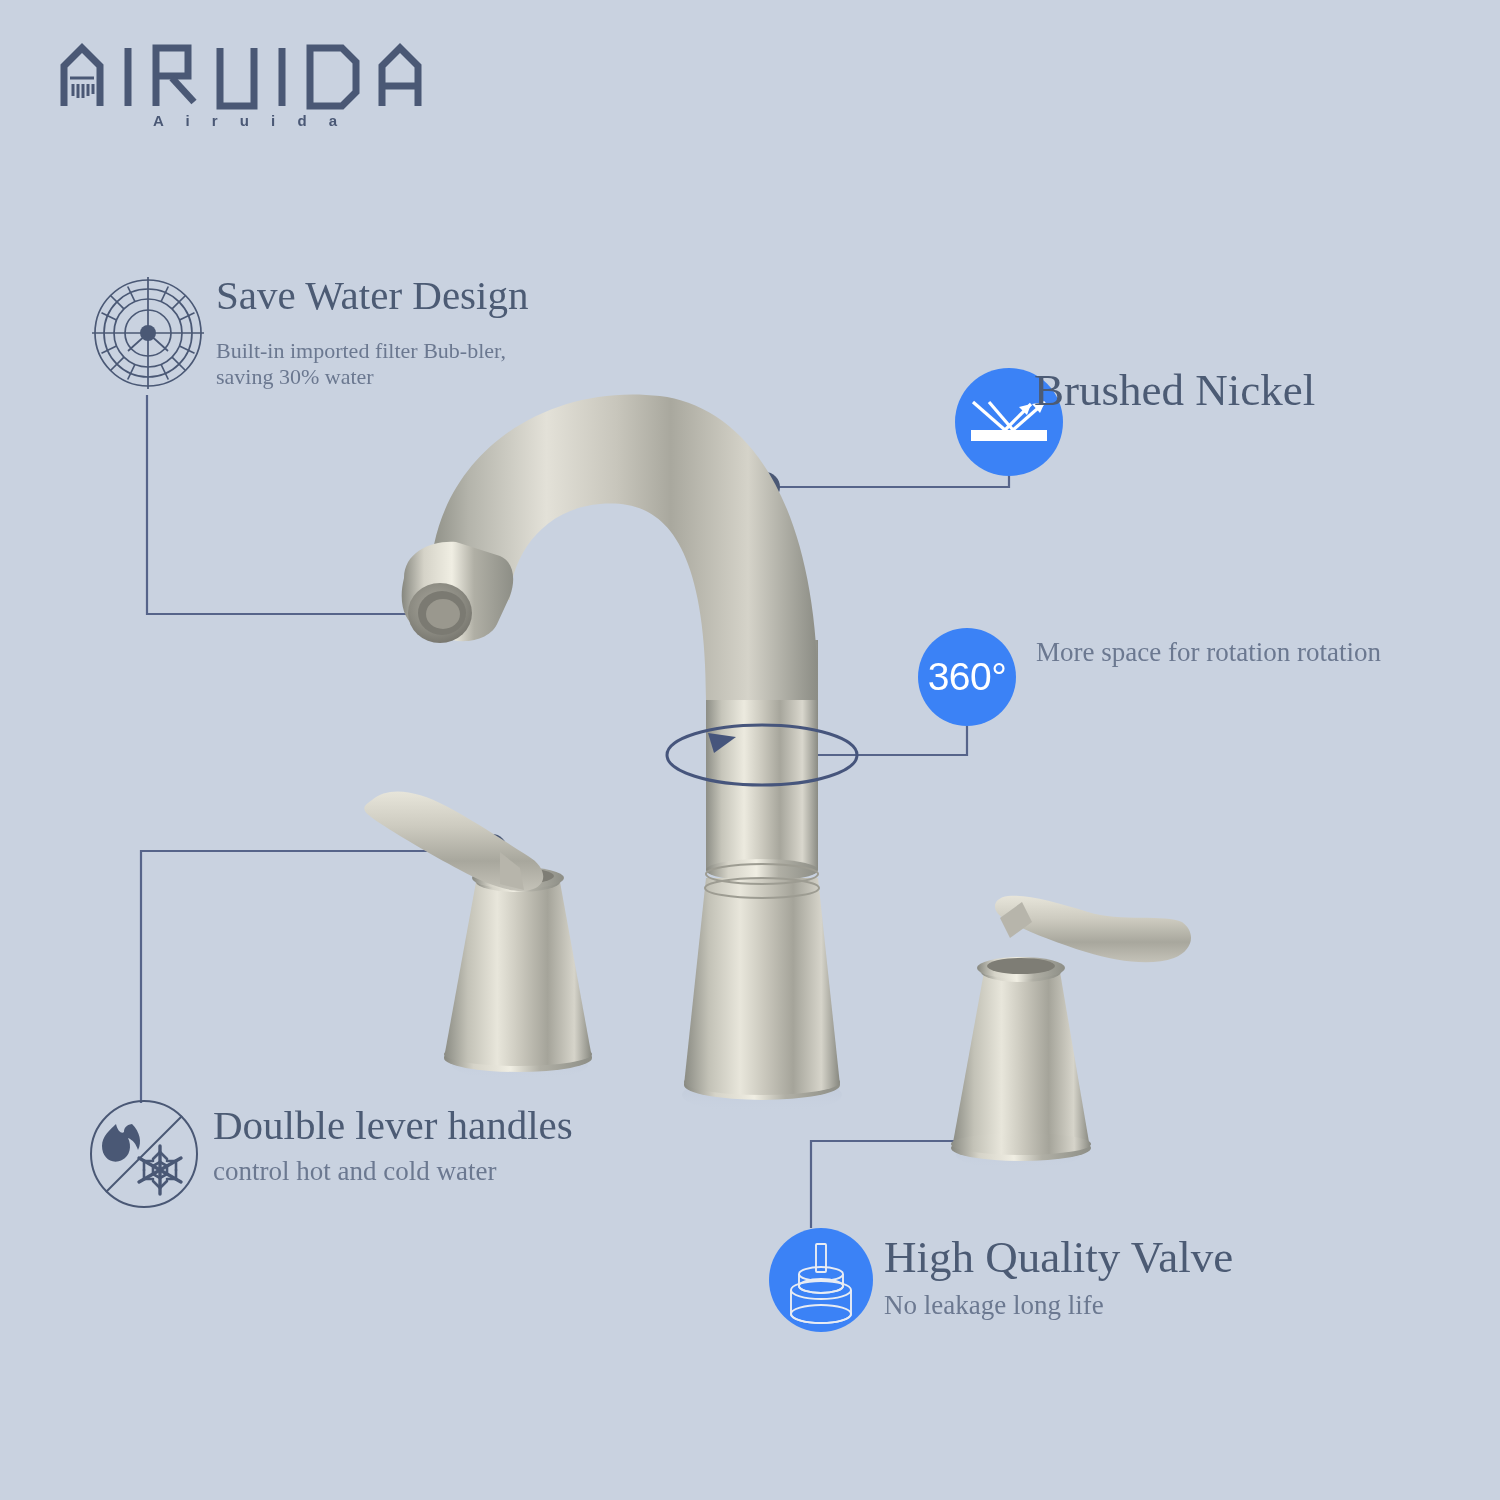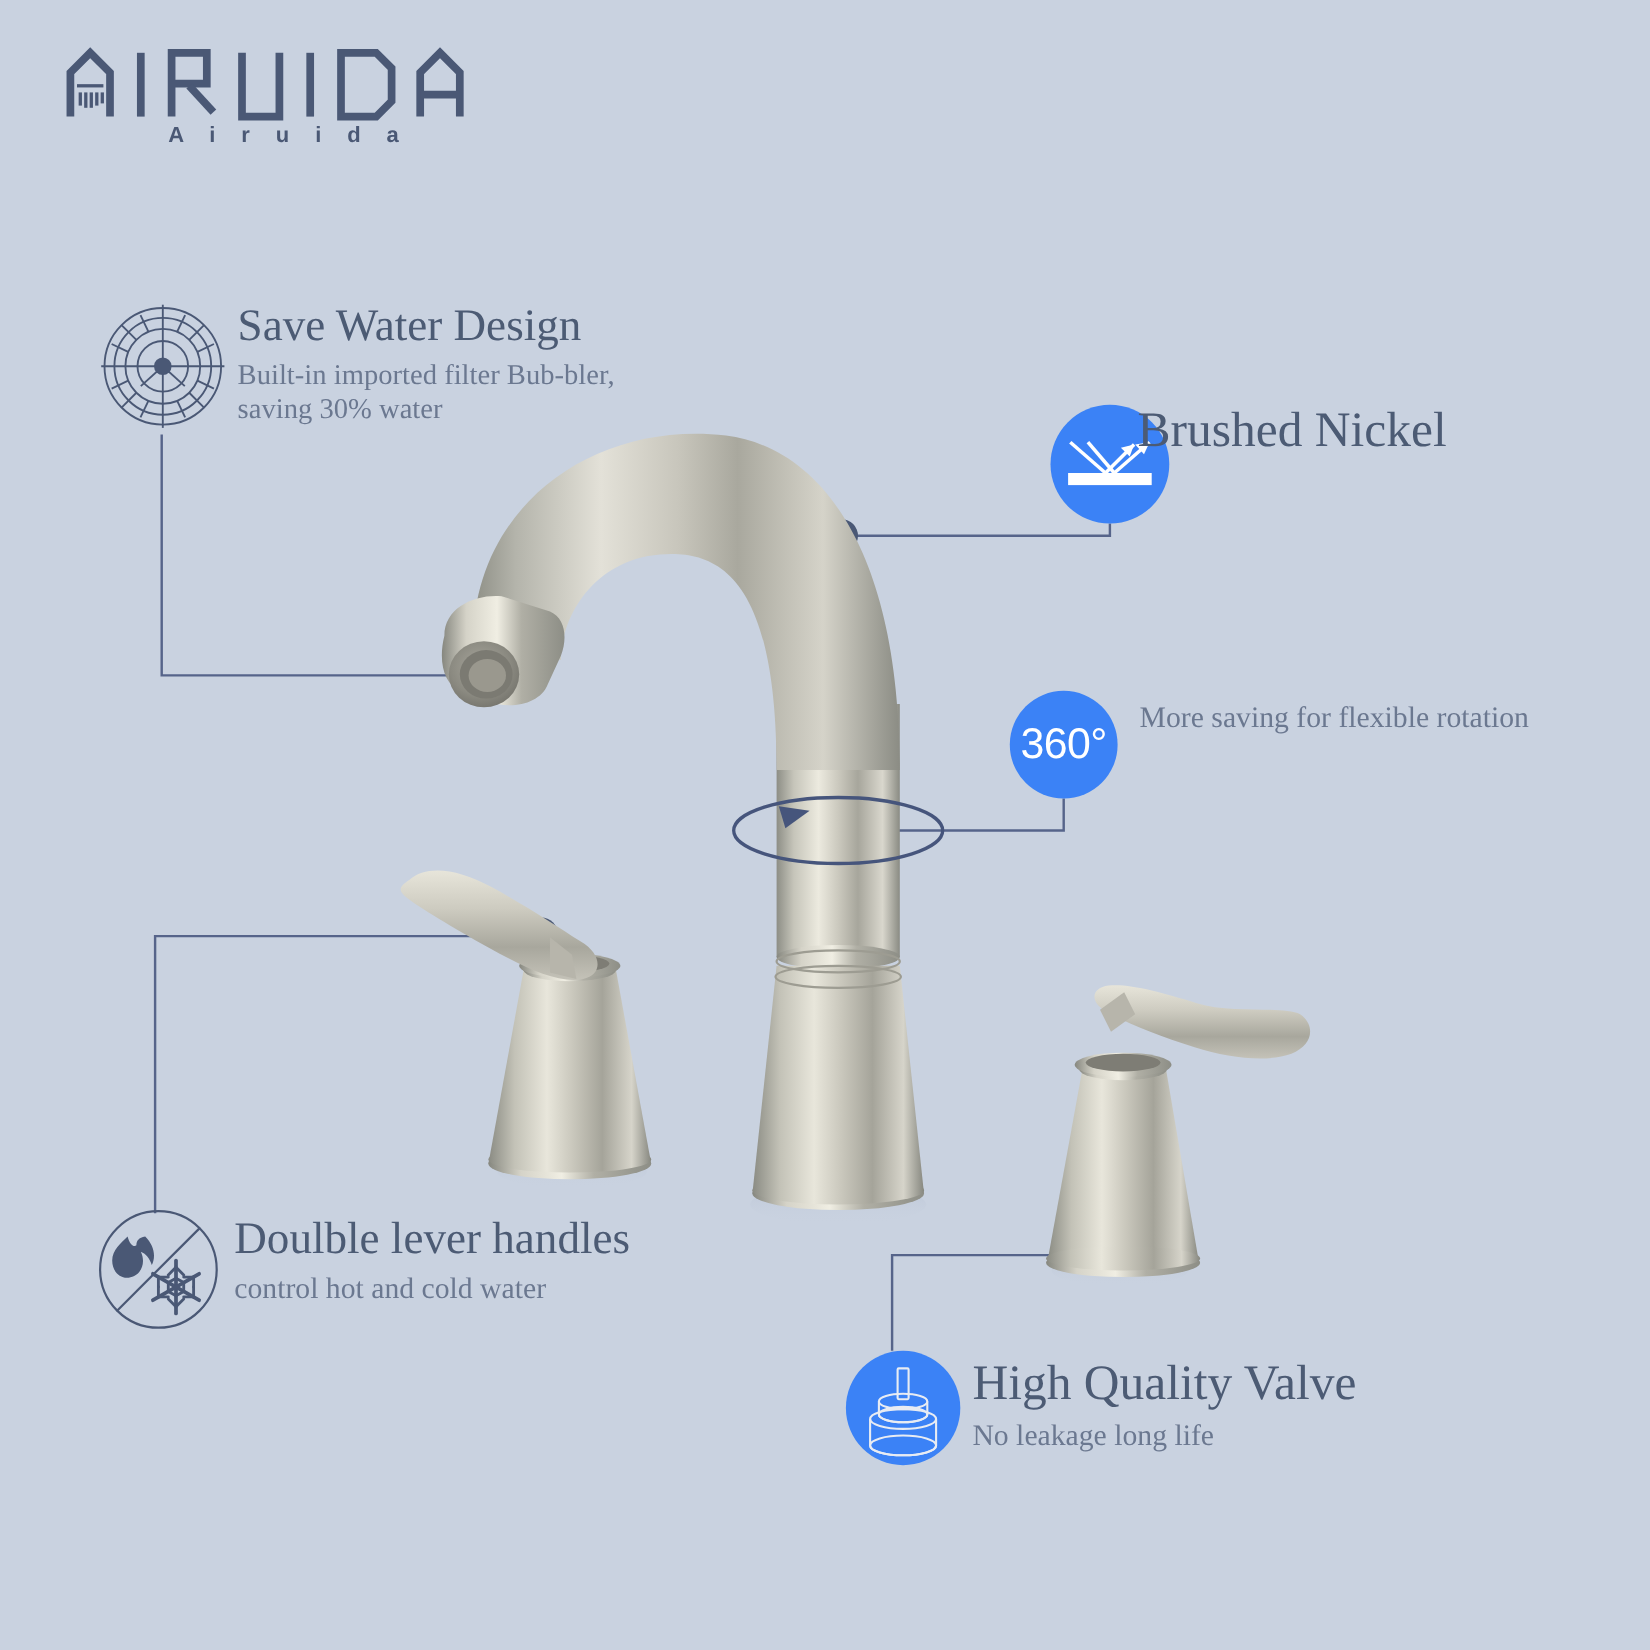--- a/index.html
+++ b/index.html
@@ -9,33 +9,33 @@
     font-family:"Liberation Sans", sans-serif;
     position:relative;
     overflow:hidden;
   }
   #stage { position:absolute; inset:0; width:1500px; height:1500px; }
 
   
   .logo-wrap { position:absolute; left:48px; top:28px; width:400px; height:100px; }
   .logo-sub {
     position:absolute; left:105px; top:84px;
-    font-size:20px; letter-spacing:9px; color:#4a5875; font-weight:700;
+    font-size:15px; letter-spacing:9px; color:#4a5875; font-weight:700;
   }
 
   
   .callout { position:absolute;font-family:Liberation Serif, serif; }
   .callout .title {
     color:#4c5b74; font-weight:400; line-height:1.0; white-space:nowrap;
   }
   .callout .sub { color:#6b7890; line-height:1.18; }
 
   .c-save { left:216px; top:275px; }
   .c-save .title { font-size:41px; }
-  .c-save .sub   { font-size:26px; margin-top:10px; width:350px; white-space:normal;}
+  .c-save .sub   { font-size:22px; margin-top:22px; width:350px; white-space:normal;}
 
   .c-nickel { left:1034px; top:368px; }
   .c-nickel .title { font-size:45px; }
   .c-nickel .sub   { font-size:27px; margin-top:10px; }
 
   .c-rot { left:1036px; top:627px; }
   .c-rot .title { font-size:41px; }
   .c-rot .sub   { font-size:27px; margin-top:10px; }
 
   .c-lever { left:213px; top:1105px; }
@@ -359,21 +359,21 @@
   <div class="callout c-save">
     <div class="title">Save Water Design</div>
     <div class="sub">Built-in imported filter Bub-bler, saving 30% water</div>
   </div>
 
   <div class="callout c-nickel">
     <div class="title">Brushed Nickel</div>
   </div>
 
   <div class="callout c-rot">
-    <div class="sub">More saving for flexible rotation</div>
+    <div class="sub">More space for rotation rotation</div>
   </div>
 
   <div class="callout c-valve">
     <div class="title">High Quality Valve</div>
     <div class="sub">No leakage long life</div>
   </div>
 
   <div class="callout c-lever">
     <div class="title">Doulble lever handles</div>
     <div class="sub">control hot and cold water</div>

